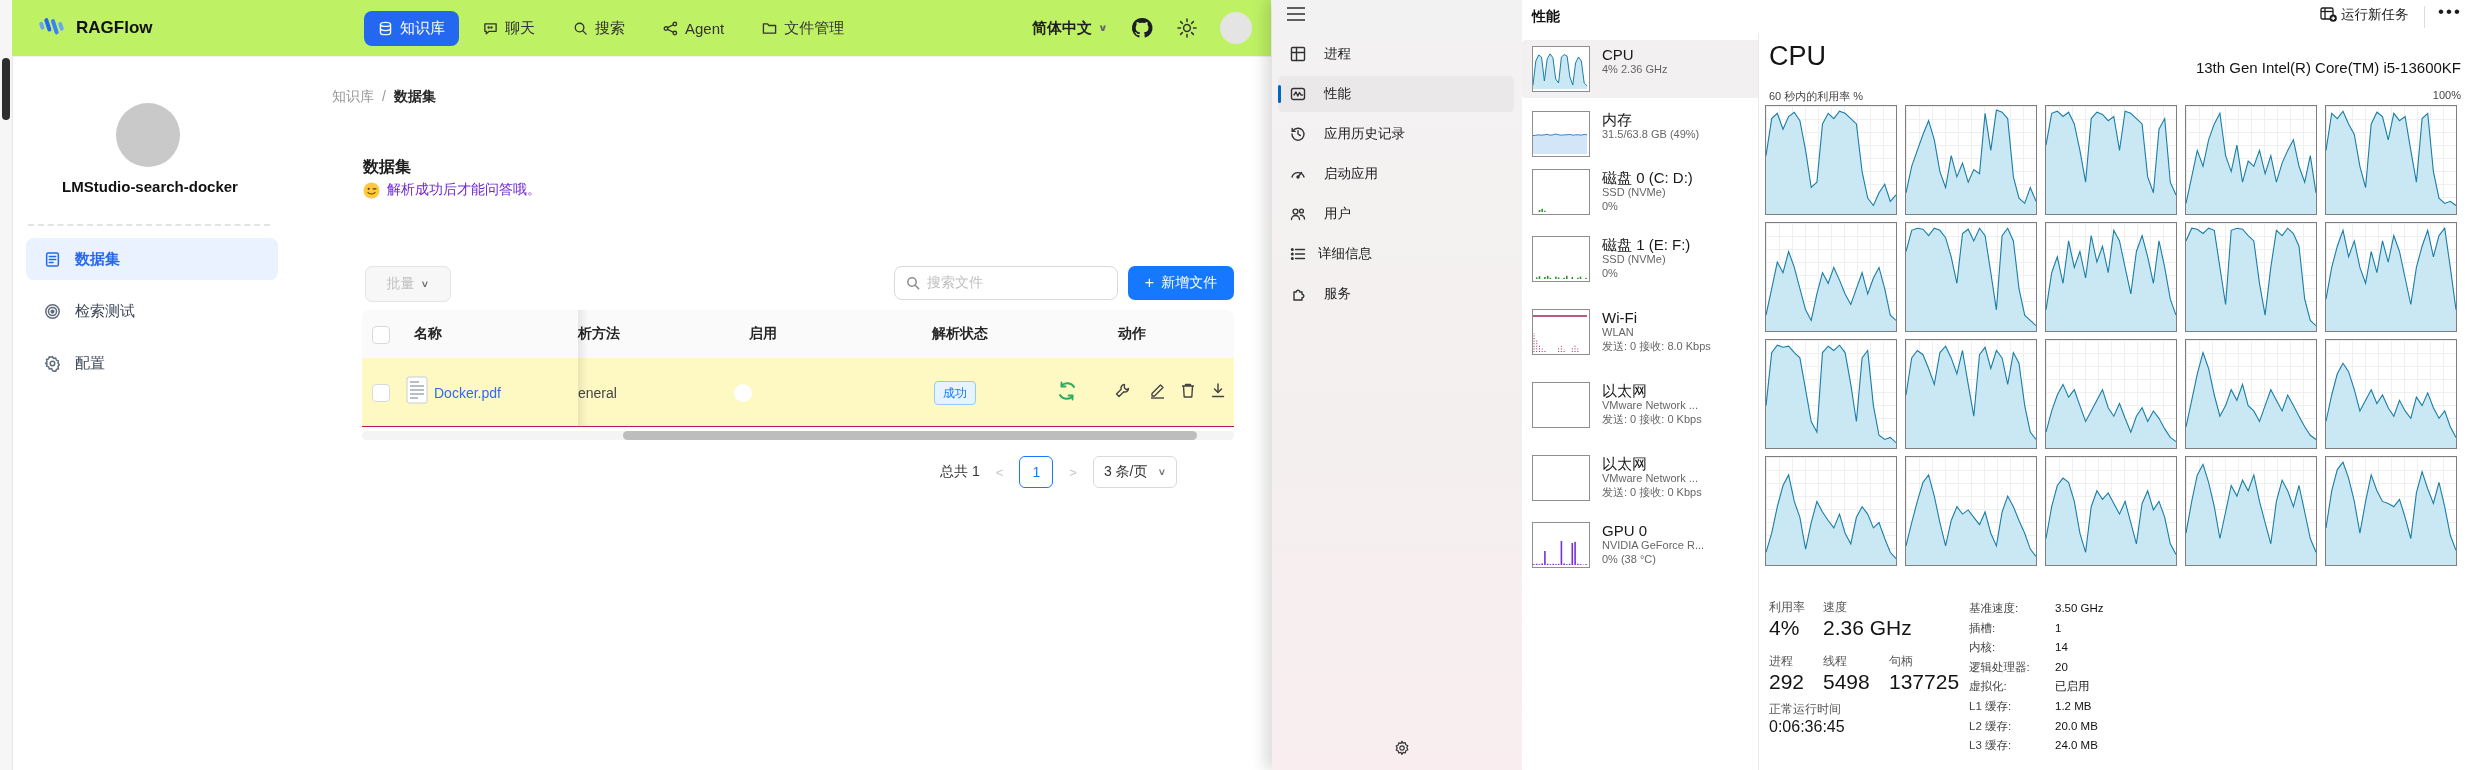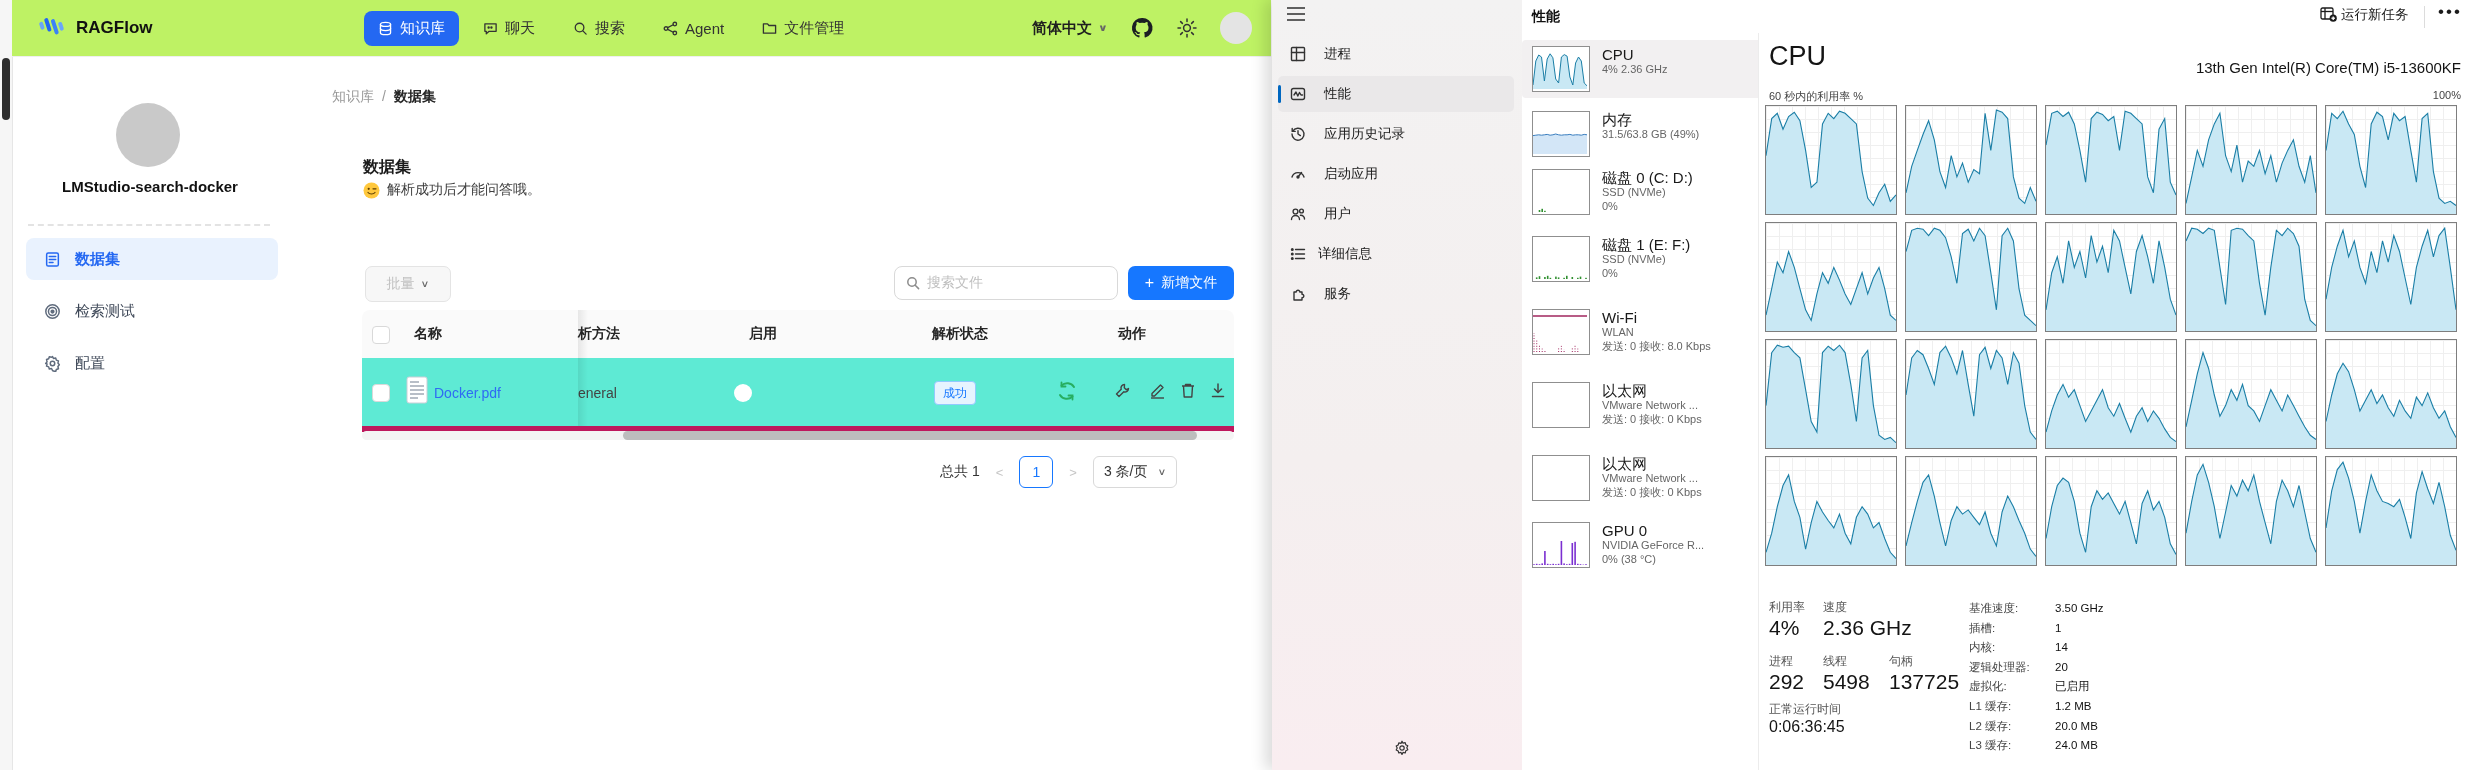--- a/index.html
+++ b/index.html
@@ -36,33 +36,33 @@
   .kb-item{display:flex;align-items:center;gap:14px;height:42px;padding:0 18px;border-radius:8px;
            font-size:15px;color:#3d4757;cursor:pointer;}
   .kb-item .ico{color:#5f6b7d;}
   .kb-item.active{background:#e9f2fe;color:#2468f2;font-weight:600;}
   .kb-item.active .ico{color:#2468f2;}
 
   
   .crumb{left:332px;top:88px;font-size:14px;color:#999;display:flex;gap:8px;}
   .crumb .cur{color:#262626;font-weight:600;}
   .pg-title{left:363px;top:157px;font-size:16px;font-weight:700;color:#1c1c1c;}
-  .pg-sub{left:363px;top:181px;display:flex;align-items:center;gap:7px;font-size:14px;color:#404040;}
+  .pg-sub{left:363px;top:181px;display:flex;align-items:center;gap:7px;font-size:14px;color:#6d28d9;}
   .btn-bulk{left:365px;top:266px;width:84px;height:34px;border:1px solid #e4e4e4;background:#f7f7f7;
             border-radius:7px;display:flex;align-items:center;justify-content:center;gap:6px;
             color:#c2c2c2;font-size:14px;}
   .search-box{left:894px;top:266px;width:224px;height:34px;border:1px solid #d9d9d9;border-radius:8px;
               background:#fff;display:flex;align-items:center;gap:7px;padding:0 11px;box-sizing:border-box;}
   .search-box .ph{font-size:14px;color:#bfbfbf;}
   .btn-add{left:1128px;top:266px;width:106px;height:34px;background:#1677ff;color:#fff;border-radius:7px;
            display:flex;align-items:center;justify-content:center;gap:7px;font-size:14px;}
   .table-head{left:362px;top:310px;width:872px;height:48px;background:#fafafa;border-radius:8px 8px 0 0;
               border-bottom:1px solid #f0f0f0;}
   .th{position:absolute;top:15px;font-size:14px;font-weight:700;color:#262626;}
-  .table-row{left:362px;top:358px;width:872px;height:68px;background:#5eead4;border-bottom:6px solid #be185d;}
+  .table-row{left:362px;top:358px;width:872px;height:68px;background:#fef9c3;border-bottom:1px solid #be185d;}
   .cbx{width:16px;height:16px;border:1px solid #d9d9d9;border-radius:4px;background:#fff;}
   .frozen-shadow{left:578px;top:310px;width:10px;height:116px;
                  background:linear-gradient(to right,rgba(0,0,0,.08),rgba(0,0,0,0));}
   .link{color:#2f6bf3;font-size:14px;}
   .toggle{width:44px;height:22px;border-radius:11px;background:#1677ff;position:relative;}
   .toggle .knob{position:absolute;right:2px;top:2px;width:18px;height:18px;border-radius:50%;background:#fff;}
   .badge{height:22px;padding:0 8px;border:1px solid #91caff;background:#e6f4ff;color:#1677ff;
          font-size:12px;border-radius:4px;display:flex;align-items:center;}
   .hscroll-track{left:362px;top:431px;width:872px;height:9px;background:#f4f4f4;border-radius:5px;}
   .hscroll-thumb{left:623px;top:431px;width:574px;height:9px;background:#bdbdbd;border-radius:5px;}

